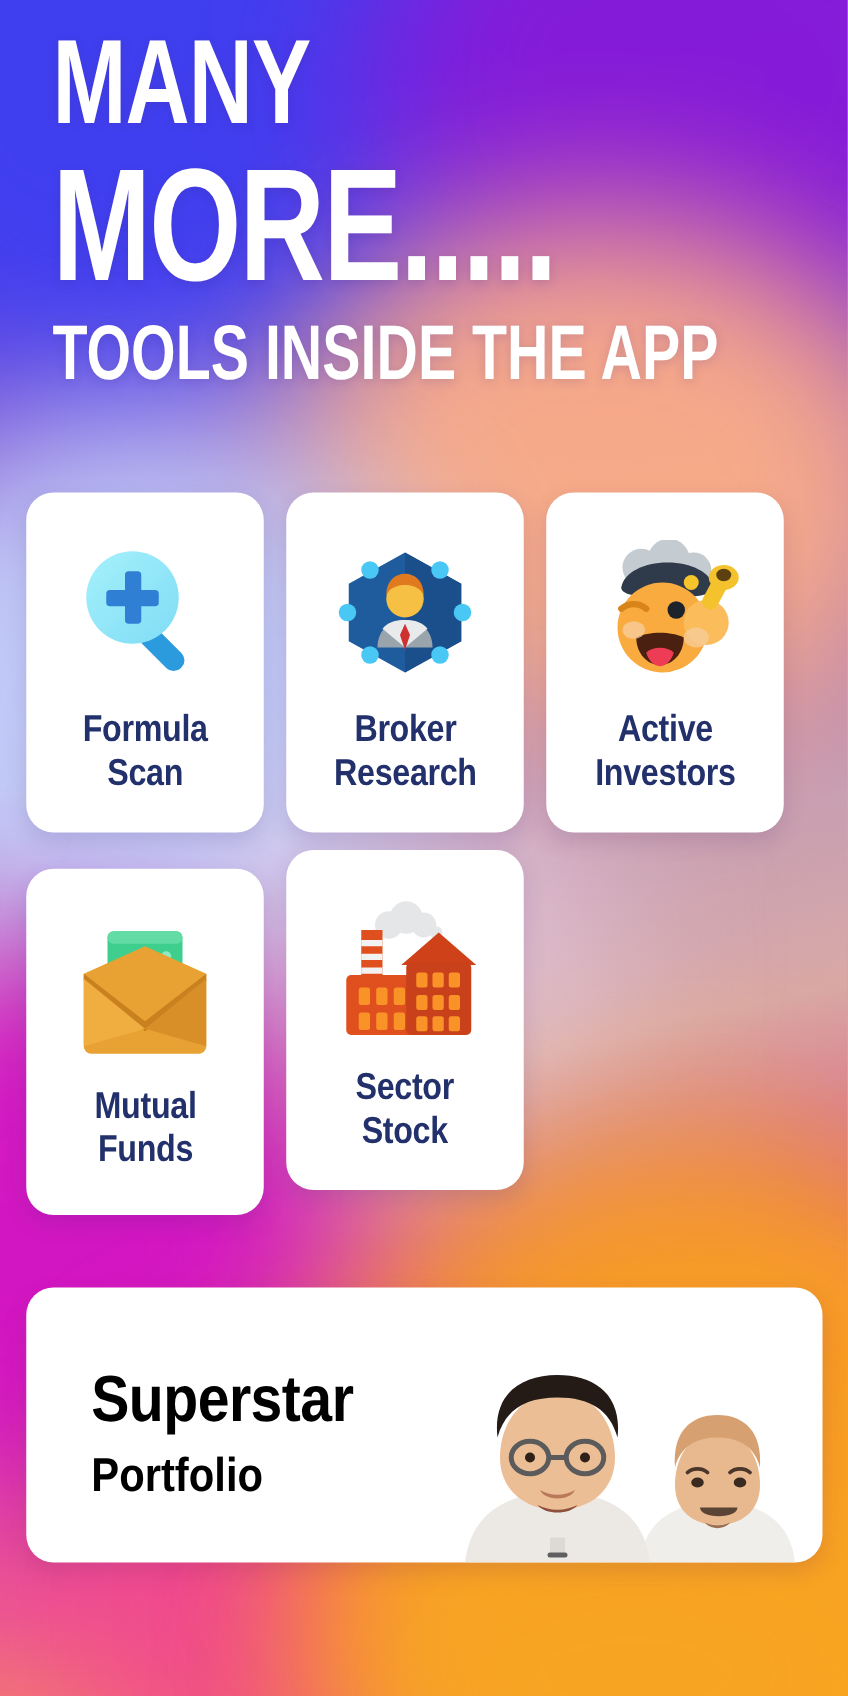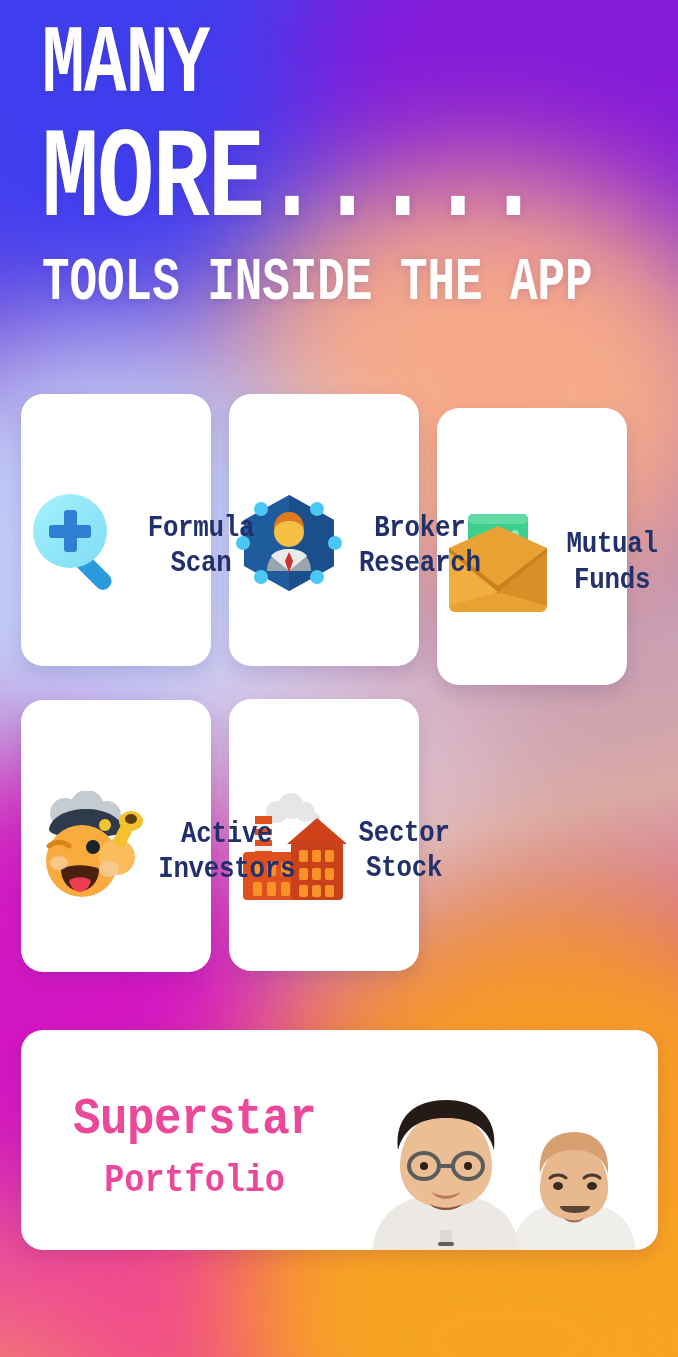--- a/index.html
+++ b/index.html
@@ -1,21 +1,21 @@
 <!DOCTYPE html>
 <html><head>
 <meta charset="utf-8">
 <style>
   html,body{margin:0;padding:0;}
   body{
     width:678px;height:1357px;overflow:hidden;
     font-family:"Liberation Sans","DejaVu Sans",sans-serif;
     position:relative;background:#b9a6dd;
   }
-  #root{position:absolute;inset:0;overflow:hidden;font-family:Liberation Mono, monospace;}
+  #root{position:absolute;inset:0;overflow:hidden;}
 
   
   .bg-base{position:absolute;inset:0;
     background:linear-gradient(168deg,#4747e2 0%,#6a46dd 14%,#8b55c9 28%,#b07ab5 42%,#c79fb4 52%,#d9a9a6 62%,#d45ba0 74%,#ee5f8f 86%,#f59060 95%,#f9a62a 100%);
   }
   .glow{position:absolute;border-radius:50%;filter:blur(62px);}
   .g-violet{left:-160px;top:-200px;width:560px;height:520px;background:#3f3ff0;opacity:.95;}
   .g-purple{right:-150px;top:-170px;width:540px;height:470px;background:#8818d8;opacity:.92;}
   .g-peach{right:-60px;top:170px;width:520px;height:430px;background:#ffb184;opacity:.92;}
   .g-lilac{left:-130px;top:330px;width:480px;height:470px;background:#c3d0fb;opacity:.95;}
@@ -35,38 +35,38 @@
   .h-many{font-size:96px;margin-bottom:12px;}
   .h-more{font-size:128px;margin-bottom:6px;letter-spacing:-2px;}
   .h-sub{font-size:62px;letter-spacing:0px;margin-top:14px;}
 
   
   .grid{position:absolute;left:21px;top:394px;width:638px;
     display:flex;flex-wrap:wrap;gap:15px 18px;}
   .card{
     width:190px;height:272px;background:#ffffff;border-radius:22px;
     box-shadow:0 7px 18px rgba(70,40,110,.16);
-    display:flex;flex-direction:row;align-items:center;
+    display:flex;flex-direction:column;align-items:center;
     justify-content:flex-start;box-sizing:border-box;padding-top:26px;
   }
   .card.shift{margin-top:14px;height:277px;}
   .card.shift2{margin-top:-1px;}
   .icon-wrap{height:140px;display:flex;align-items:center;justify-content:center;}
   .card-label{
     margin-top:6px;color:#22306b;font-weight:700;font-size:30px;line-height:1.17;
     text-align:center;transform:scaleX(.86);letter-spacing:-.3px;white-space:pre-line;
   }
 
   
   .banner{
     position:absolute;left:21px;top:1030px;width:637px;height:220px;
     background:#fff;border-radius:22px;box-shadow:0 7px 18px rgba(120,40,90,.18);
     overflow:hidden;
   }
-  .banner-text{position:absolute;left:52px;top:64px;color:#ec4899;text-align:center;}
+  .banner-text{position:absolute;left:52px;top:64px;color:#000000;}
   .b-l1{font-size:52px;font-weight:700;line-height:1;transform:scaleX(.88);transform-origin:left;letter-spacing:-.5px;}
   .b-l2{font-size:38px;font-weight:700;line-height:1;margin-top:16px;transform:scaleX(.88);transform-origin:left;}
   .portraits{position:absolute;right:4px;bottom:0;width:310px;height:180px;}
 </style>
 </head>
 <body>
 
 <div id="root">
 
   <div class="bg-base"></div>
@@ -122,38 +122,20 @@
           </g>
           <path d="M38 84c0-14 10-22 22-22s22 8 22 22z" fill="#9aa4ad"></path>
           <path d="M60 62c8 0 14 2 18 7l-18 15-18-15c4-5 10-7 18-7z" fill="#e8eaec"></path>
           <polygon points="60,65 64,74 60,86 56,74" fill="#cf3030"></polygon>
           <circle cx="60" cy="45" r="15" fill="#f5c044"></circle>
           <path d="M45 42c0-11 7-17 15-17s15 6 15 17c-3-6-9-8-15-8s-12 2-15 8z" fill="#e07a1f"></path>
         </svg>
       </div>
       <div class="card-label">Broker
 Research</div>
-    </div>
-
-    <div class="card shift">
-      <div class="icon-wrap">
-        <svg width="122" height="112" viewBox="0 0 122 112">
-          <rect x="31" y="10" width="60" height="58" rx="5" fill="#3ecf8e"></rect>
-          <rect x="31" y="10" width="60" height="10" rx="5" fill="#63dba4"></rect>
-          <circle cx="78" cy="30" r="4" fill="#8fe8c0"></circle>
-            <circle cx="78" cy="44" r="4" fill="#8fe8c0"></circle>
-          <circle cx="56" cy="62" r="16" fill="#73e0ab"></circle>
-          <path d="M12 44l49-22 49 22v58a6 6 0 0 1-6 6H18a6 6 0 0 1-6-6z" fill="#e8a233"></path>
-          <path d="M12 44l49 38 49-38v6L61 90 12 50z" fill="#c9801f"></path>
-          <path d="M12 102V48l49 40z" fill="#f0ae40"></path>
-          <path d="M110 102V48l-49 40z" fill="#d98f28"></path>
-        </svg>
-      </div>
-      <div class="card-label">Mutual
-Funds</div>
     </div>
 
     <div class="card">
       <div class="icon-wrap">
         <svg width="126" height="116" viewBox="0 0 126 116">
           <g fill="#c4cbd1">
             <circle cx="44" cy="22" r="15"></circle>
               <circle cx="66" cy="16" r="17"></circle>
               <circle cx="86" cy="24" r="14"></circle>
           </g>
@@ -167,20 +149,38 @@
           <path d="M28 55c6-5 14-5 20 0" stroke="#d98418" stroke-width="5" fill="none" stroke-linecap="round"></path>
           <circle cx="72" cy="56" r="7" fill="#1d232b"></circle>
           <path d="M40 78c10-5 28-5 38 0 0 13-9 22-19 22s-19-9-19-22z" fill="#4a2110"></path>
           <path d="M48 90c5-5 17-5 22 0-2 8-8 11-11 11s-9-3-11-11z" fill="#ef3c55"></path>
           <ellipse cx="38" cy="72" rx="9" ry="7" fill="#f7cfa2" opacity=".75"></ellipse>
           <ellipse cx="88" cy="78" rx="10" ry="8" fill="#f7cfa2" opacity=".7"></ellipse>
         </svg>
       </div>
       <div class="card-label">Active
 Investors</div>
+    </div>
+
+    <div class="card shift">
+      <div class="icon-wrap">
+        <svg width="122" height="112" viewBox="0 0 122 112">
+          <rect x="31" y="10" width="60" height="58" rx="5" fill="#3ecf8e"></rect>
+          <rect x="31" y="10" width="60" height="10" rx="5" fill="#63dba4"></rect>
+          <circle cx="78" cy="30" r="4" fill="#8fe8c0"></circle>
+            <circle cx="78" cy="44" r="4" fill="#8fe8c0"></circle>
+          <circle cx="56" cy="62" r="16" fill="#73e0ab"></circle>
+          <path d="M12 44l49-22 49 22v58a6 6 0 0 1-6 6H18a6 6 0 0 1-6-6z" fill="#e8a233"></path>
+          <path d="M12 44l49 38 49-38v6L61 90 12 50z" fill="#c9801f"></path>
+          <path d="M12 102V48l49 40z" fill="#f0ae40"></path>
+          <path d="M110 102V48l-49 40z" fill="#d98f28"></path>
+        </svg>
+      </div>
+      <div class="card-label">Mutual
+Funds</div>
     </div>
 
     <div class="card shift2">
       <div class="icon-wrap">
         <svg width="122" height="116" viewBox="0 0 122 116">
           <g fill="#e4e6e8">
             <circle cx="48" cy="22" r="11"></circle>
               <circle cx="62" cy="16" r="13"></circle>
             <circle cx="76" cy="22" r="10"></circle>
               <circle cx="86" cy="28" r="5"></circle>

